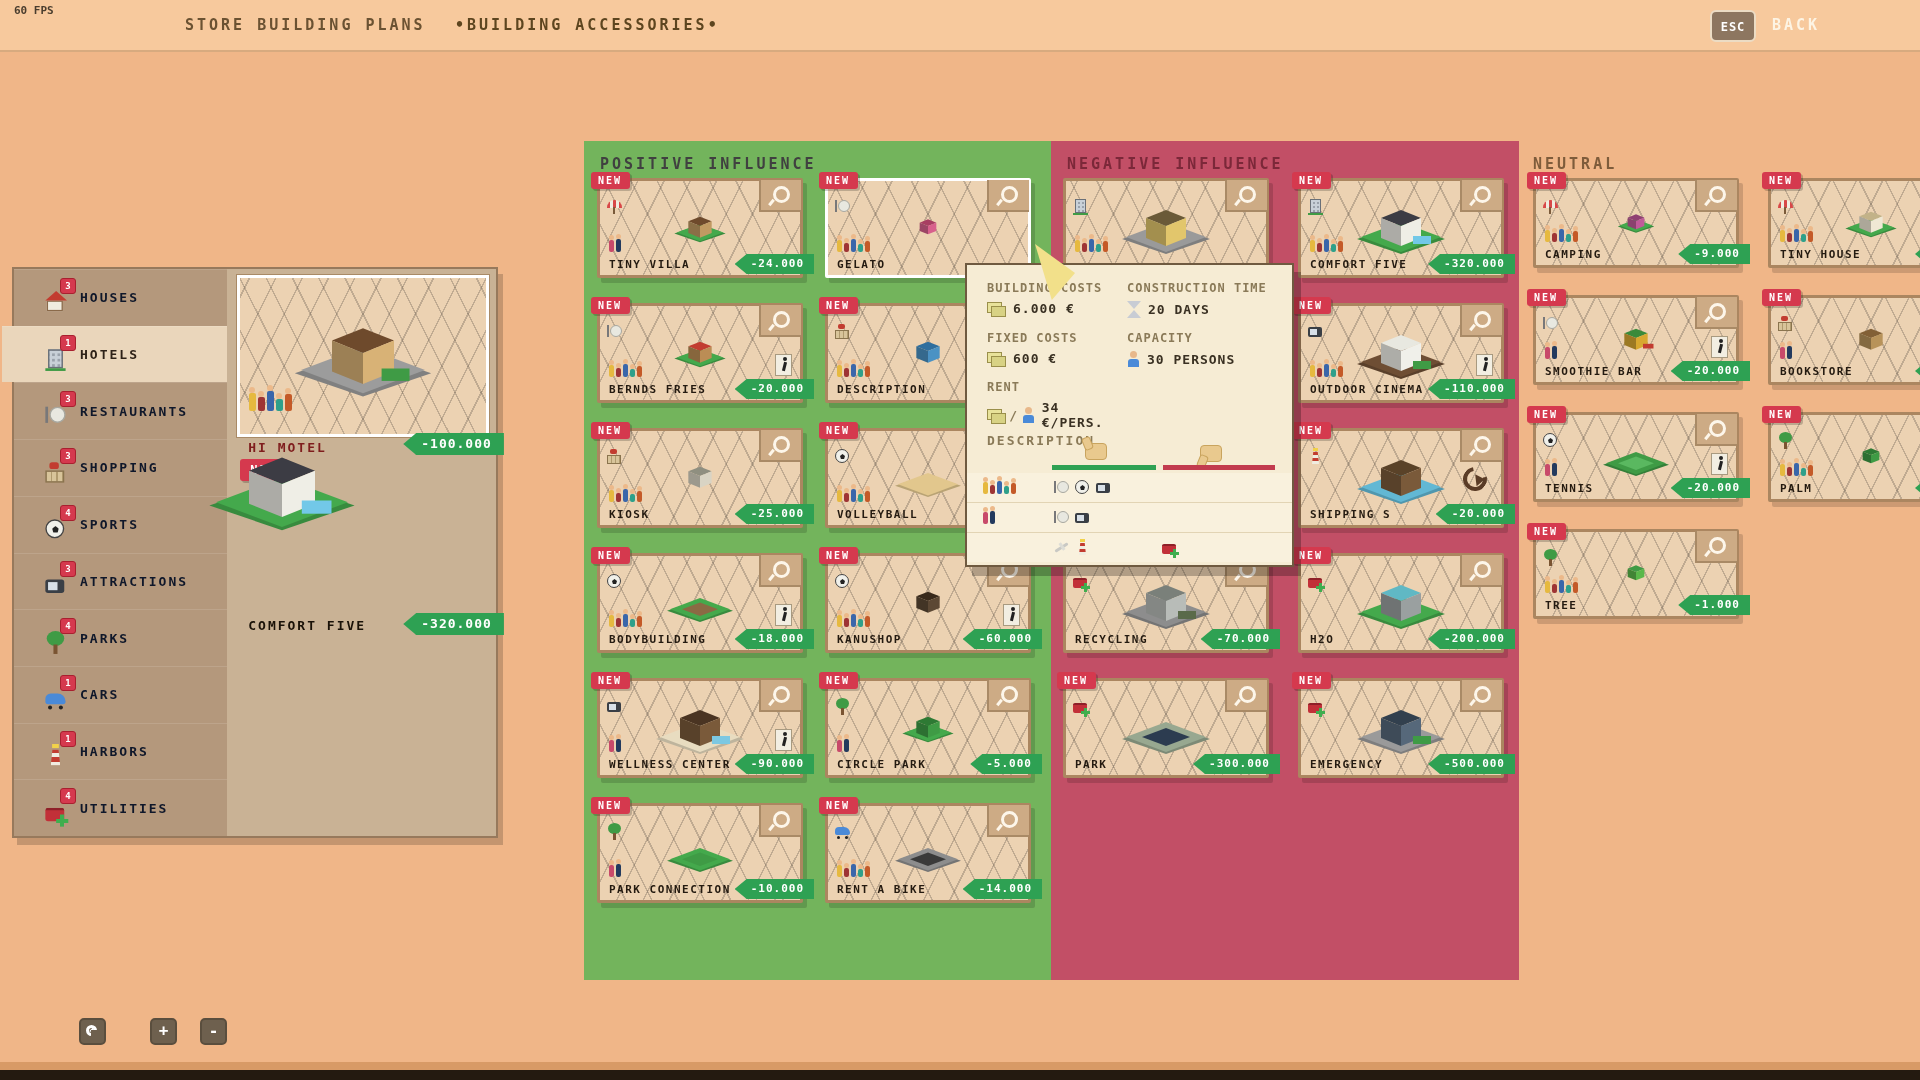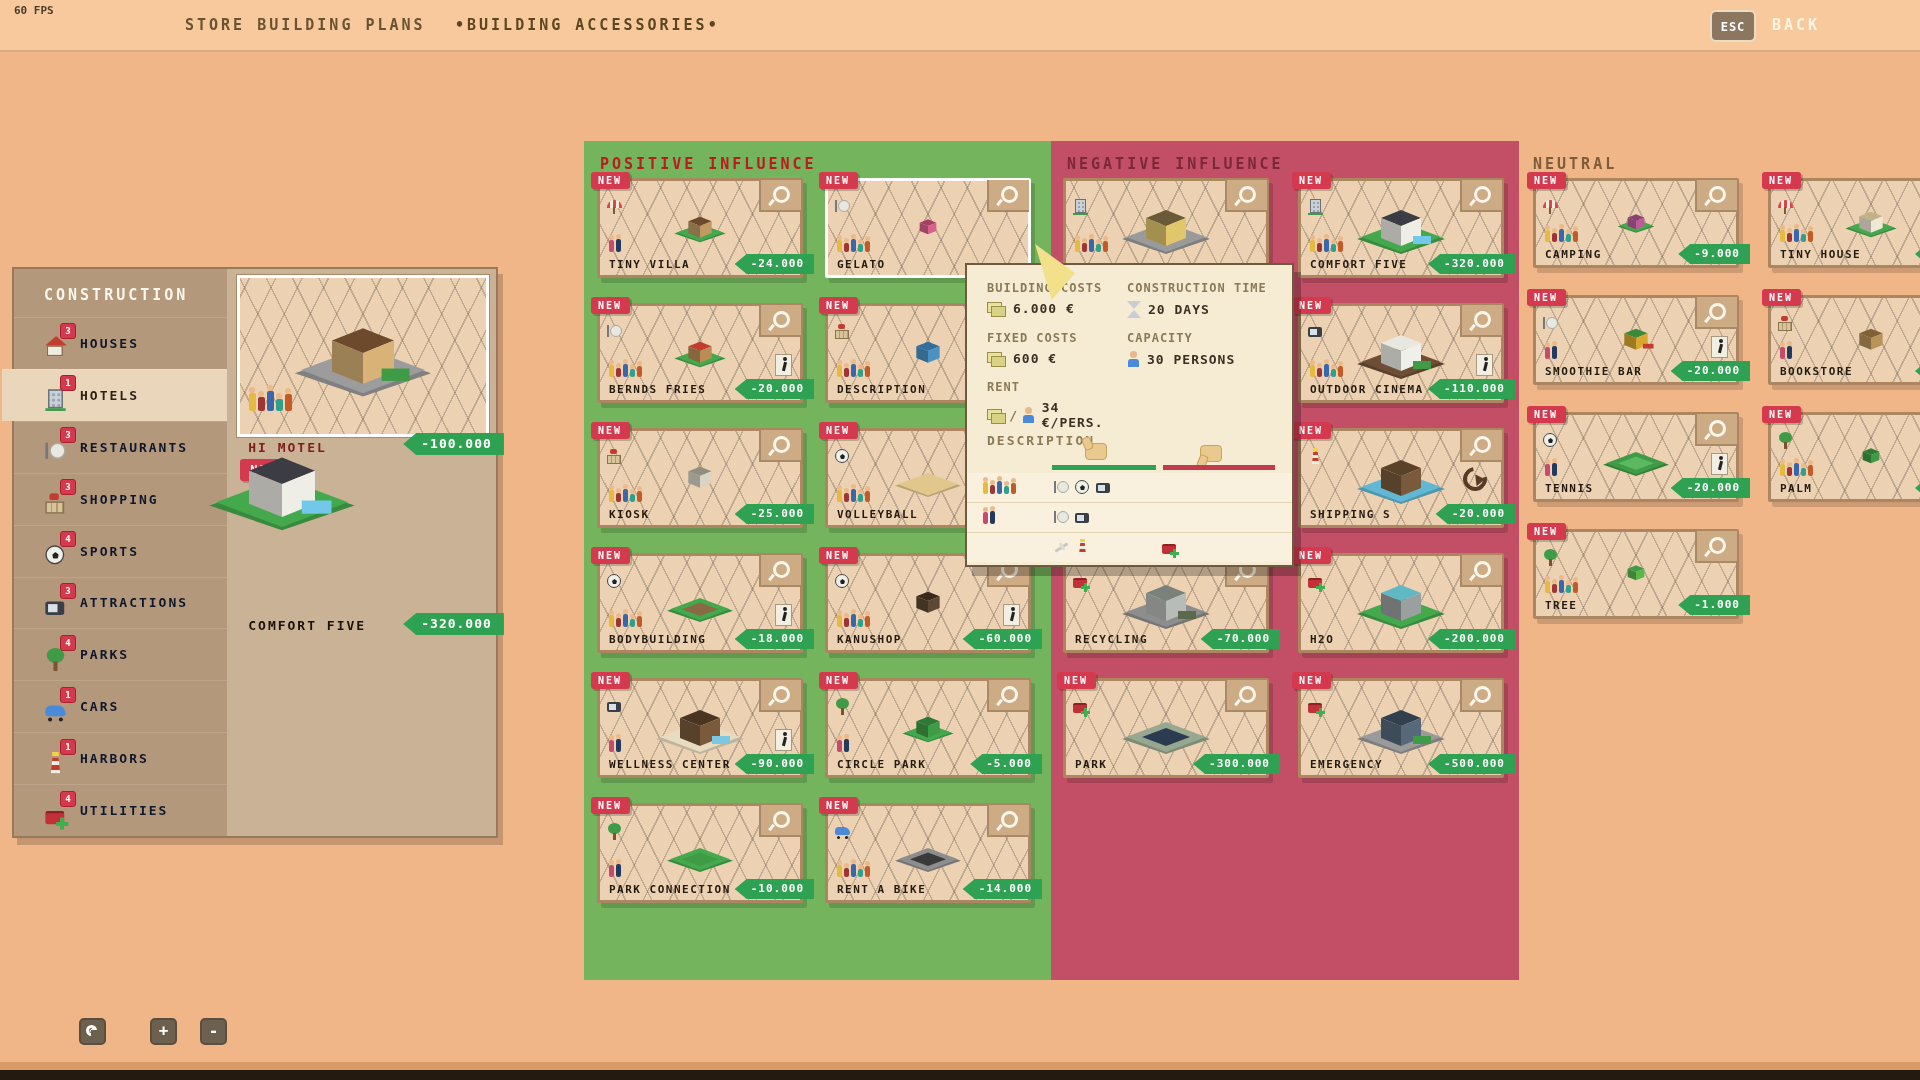--- a/index.html
+++ b/index.html
@@ -23,21 +23,21 @@
   .back-label{position:absolute;left:1772px;top:0;height:50px;line-height:50px;color:#fdf4e4;
     font-size:15px;letter-spacing:3px;}
   .bottom-strip{position:absolute;left:0;bottom:0;width:1920px;height:10px;background:#241a10;z-index:60;}
   .bottom-shade{position:absolute;left:0;bottom:10px;width:1920px;height:8px;background:#d89a66;z-index:59;}
 
   
   .zone{position:absolute;top:141px;height:839px;z-index:1;}
   .zone.pos{left:584px;width:467px;background:#73b45c;}
   .zone.neg{left:1051px;width:468px;background:#c24f66;}
   .zone-title{position:absolute;top:155px;font-size:15px;letter-spacing:3px;z-index:2;}
-  .zt-pos{left:600px;color:#b91c1c;}
+  .zt-pos{left:600px;color:#404040;}
   .zt-neg{left:1067px;color:#7b2839;}
   .zt-neu{left:1533px;color:#7e5c3b;}
 
   
   .card{position:absolute;background:#ecd2b2;border:3px solid #ab8660;border-radius:2px;
     box-sizing:border-box;box-shadow:4px 5px 0 rgba(0,0,0,.15);z-index:3;}
   .card.hover{border-color:#ffffff;}
   .card-grid{position:absolute;inset:0;overflow:hidden;
     background:
       repeating-linear-gradient(63.4deg, transparent 0 22px, rgba(90,80,70,.30) 22px 23.5px),
@@ -763,21 +763,20 @@
         <span style="height:8px;background:#2fa08a;width:5px"></span>
         <span style="height:11px;background:#c45a28;width:5px"></span>
       </div>
       <div class="card-name">TREE</div>
       <div class="ribbon">-1.000</div>
     </div>
   </div>
 
 <div class="panel">
   <div class="panel-side">
-    <div class="panel-title">CONSTRUCTION</div>
     <div class="sb-items" id="sb-items">
         <div class="sb-item">
           <span class="sb-ico"><span class="ci ci-house"></span><span class="sb-badge">3</span></span>
           <span class="sb-label">HOUSES</span>
         </div>
         <div class="sb-item sel">
           <span class="sb-ico"><span class="ci ci-hotels"></span><span class="sb-badge">1</span></span>
           <span class="sb-label">HOTELS</span>
         </div>
         <div class="sb-item">

